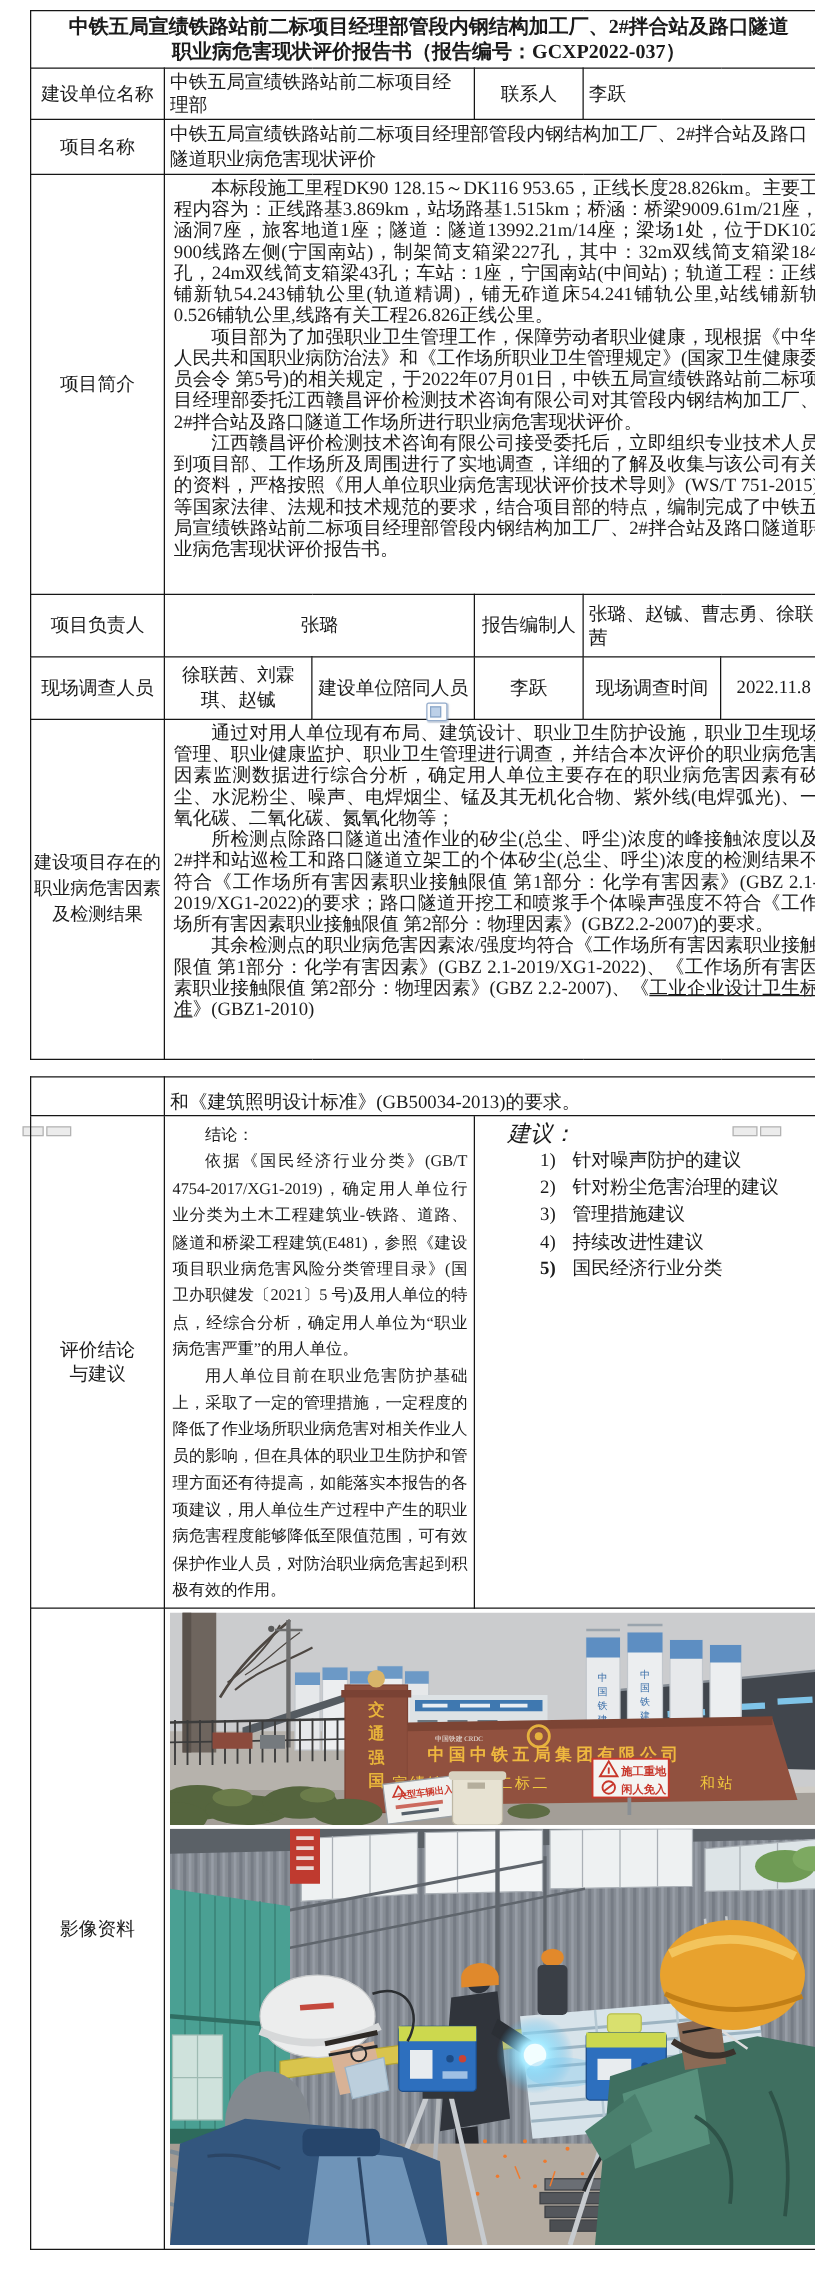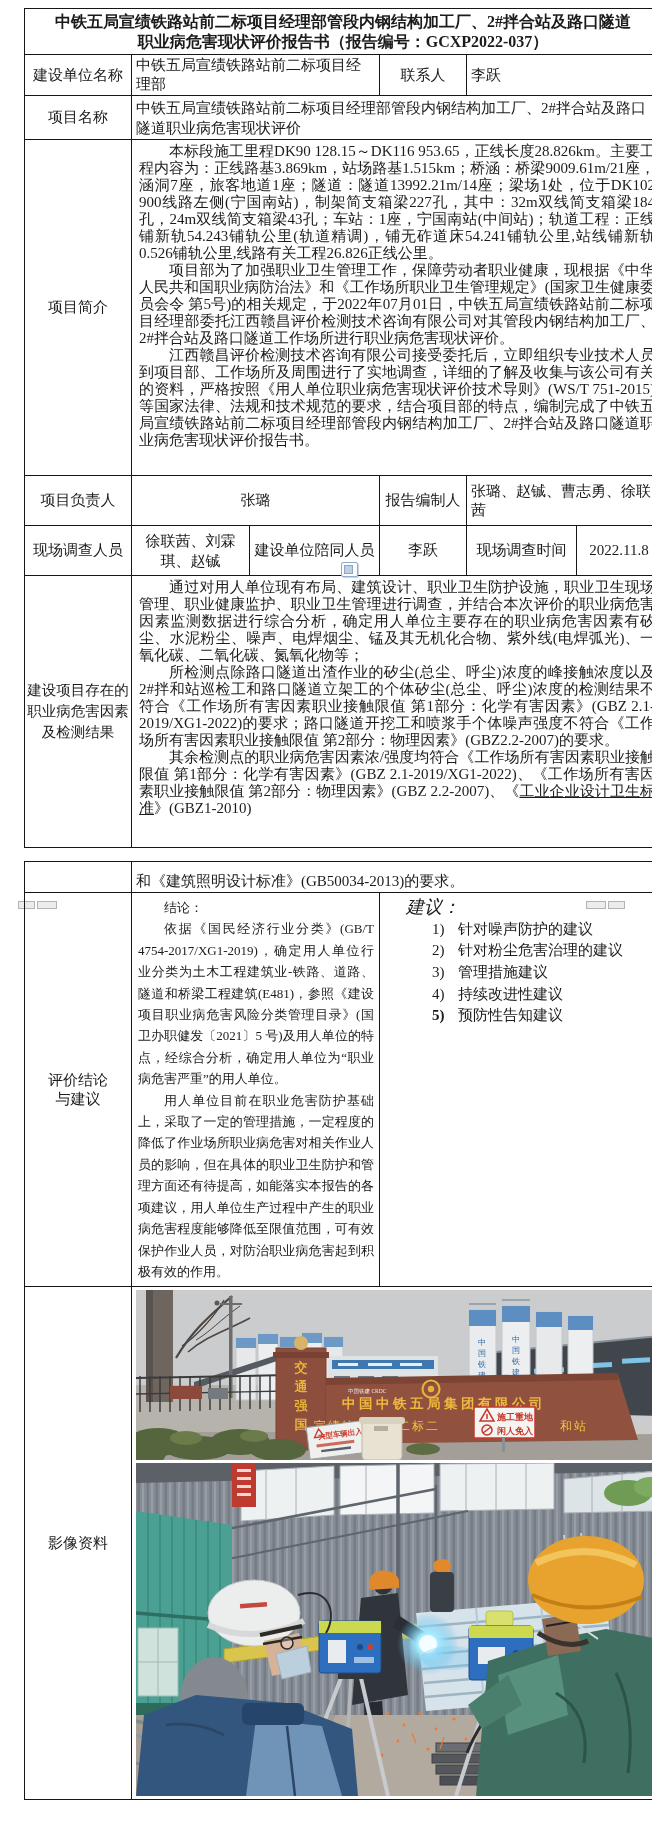--- a/index.html
+++ b/index.html
@@ -145,21 +145,21 @@
         <div class="sug-item">
           <span class="sug-num">3)</span>
           <span>管理措施建议</span>
         </div>
         <div class="sug-item">
           <span class="sug-num">4)</span>
           <span>持续改进性建议</span>
         </div>
         <div class="sug-item em">
           <span class="sug-num">5)</span>
-          <span>预防性告知建议</span>
+          <span>国民经济行业分类</span>
         </div>
       </td>
     </tr>
     <tr style="height:512px">
       <td class="lbl">影像资料</td>
       <td colspan="2" class="photocell">
 
         <svg id="photo1" class="photo" viewBox="0 0 523 170" preserveAspectRatio="none">
           <rect width="523" height="170" fill="#cbccce"></rect>
           <rect x="0" y="95" width="160" height="55" fill="#b6b2ac"></rect>

